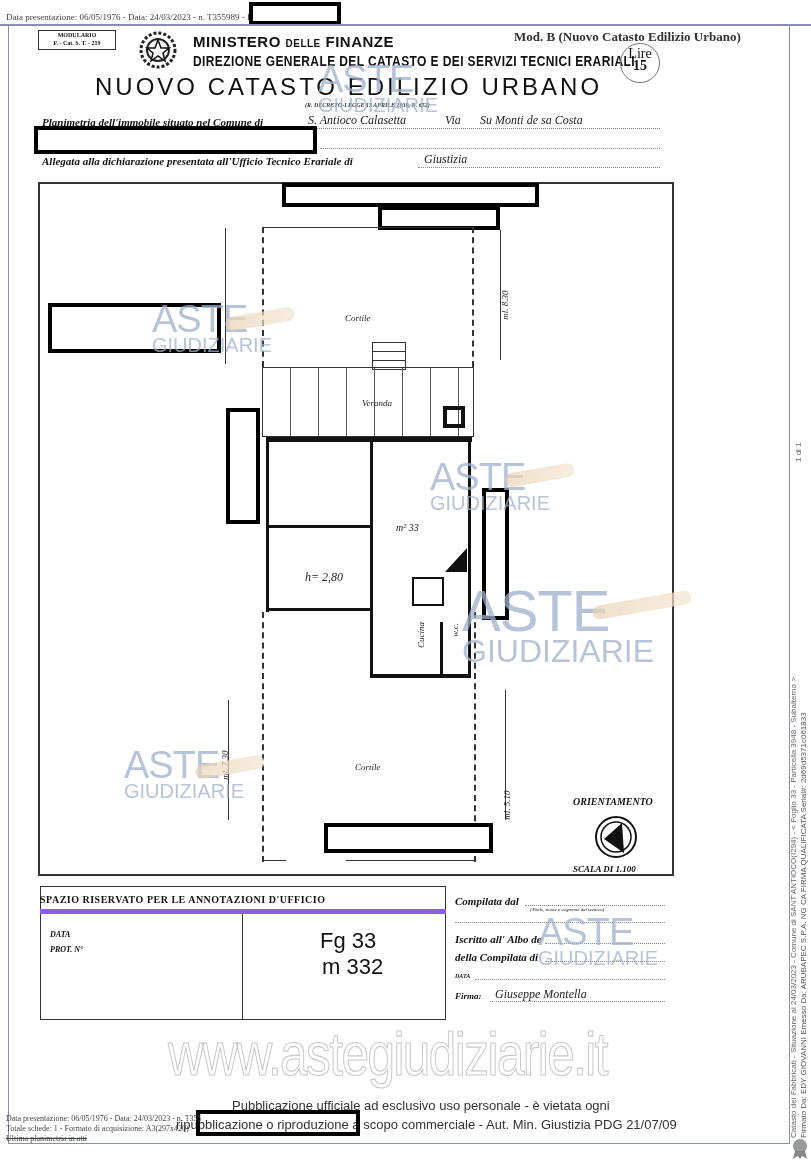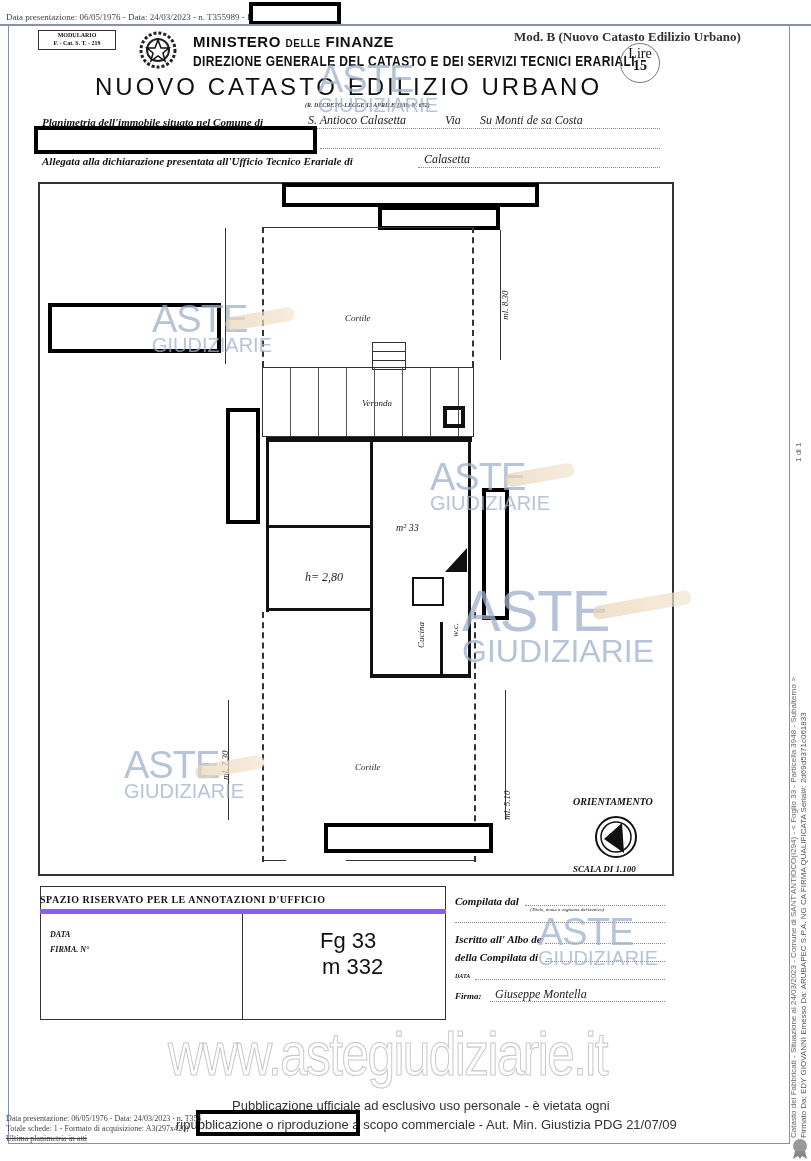--- a/index.html
+++ b/index.html
@@ -63,21 +63,21 @@
 </div>
 
 <div class="abs italic-b" style="left:42px;top:116px;">Planimetria dell'immobile situato nel Comune di</div>
 <div class="abs hand" style="left:308px;top:113px;">S. Antioco Calasetta</div>
 <div class="abs hand" style="left:445px;top:113px;">Via</div>
 <div class="abs hand" style="left:480px;top:113px;">Su Monti de sa Costa</div>
 <div class="dotline" style="left:300px;top:128px;width:360px;"></div>
 <div class="redact" style="left:34px;top:126px;width:283px;height:28px;"></div>
 <div class="dotline" style="left:320px;top:148px;width:340px;"></div>
 <div class="abs italic-b" style="left:42px;top:155px;">Allegata alla dichiarazione presentata all'Ufficio Tecnico Erariale di</div>
-<div class="abs hand" style="left:424px;top:152px;">Calasetta</div>
+<div class="abs hand" style="left:424px;top:152px;">Giustizia</div>
 <div class="dotline" style="left:418px;top:167px;width:242px;"></div>
 
 <div class="abs" style="left:38px;top:182px;width:636px;height:694px;border:2px solid #333;box-sizing:border-box;"></div>
 <div class="redact" style="left:282px;top:183px;width:257px;height:24px;"></div>
 <div class="redact" style="left:378px;top:206px;width:122px;height:24px;"></div>
 <div class="redact" style="left:48px;top:303px;width:173px;height:50px;"></div>
 
 <div class="dash-v" style="left:262px;top:227px;height:140px;"></div>
 <div class="thin-h" style="left:262px;top:227px;width:212px;"></div>
 <div class="dash-v" style="left:472px;top:227px;height:140px;"></div>
@@ -132,21 +132,21 @@
     <circle cx="22" cy="22" r="15" fill="none" stroke="#111" stroke-width="1.5"></circle>
     <polygon points="28,8 30,38 10,24" fill="#111"></polygon>
   </svg>
 </div>
 <div class="abs italic-b" style="left:573px;top:864px;font-size:9px;">SCALA DI 1.100</div>
 
 <div class="abs" style="left:40px;top:886px;width:406px;height:134px;border:1px solid #333;box-sizing:border-box;"></div>
 <div class="abs" style="left:40px;top:886px;width:406px;height:28px;border-bottom:5px solid #8b5cf6;box-sizing:border-box;text-align:left;font-size:10px;font-weight:bold;line-height:28px;letter-spacing:.5px;">SPAZIO RISERVATO PER LE ANNOTAZIONI D'UFFICIO</div>
 <div class="abs" style="left:242px;top:914px;width:1px;height:106px;background:#333;"></div>
 <div class="abs italic-b" style="left:50px;top:930px;font-size:8px;">DATA</div>
-<div class="abs italic-b" style="left:50px;top:945px;font-size:8px;">FIRMA. N°</div>
+<div class="abs italic-b" style="left:50px;top:945px;font-size:8px;">PROT. N°</div>
 <div class="abs" style="left:320px;top:928px;font-family:'Liberation Sans',sans-serif;font-size:22px;white-space:nowrap;">Fg 33</div>
 <div class="abs" style="left:322px;top:954px;font-family:'Liberation Sans',sans-serif;font-size:22px;white-space:nowrap;">m 332</div>
 
 <div class="abs italic-b" style="left:455px;top:895px;">Compilata dal</div>
 <div class="dotline" style="left:525px;top:905px;width:140px;"></div>
 <div class="abs" style="left:530px;top:907px;font-size:5px;font-style:italic;white-space:nowrap;">(Titolo, nome e cognome del tecnico)</div>
 <div class="dotline" style="left:455px;top:922px;width:210px;"></div>
 <div class="abs italic-b" style="left:455px;top:933px;">Iscritto all' Albo de</div>
 <div class="dotline" style="left:545px;top:943px;width:120px;"></div>
 <div class="abs italic-b" style="left:455px;top:951px;">della Compilata di</div>

